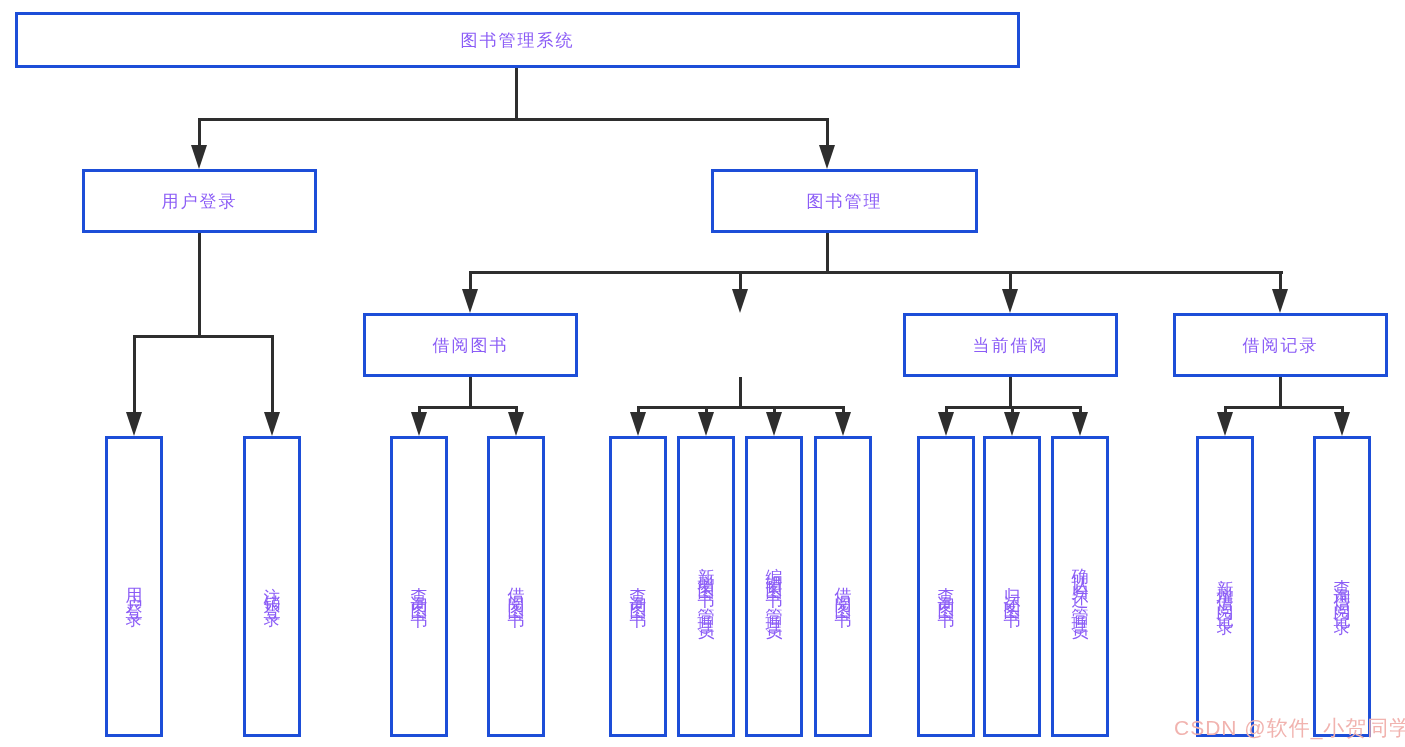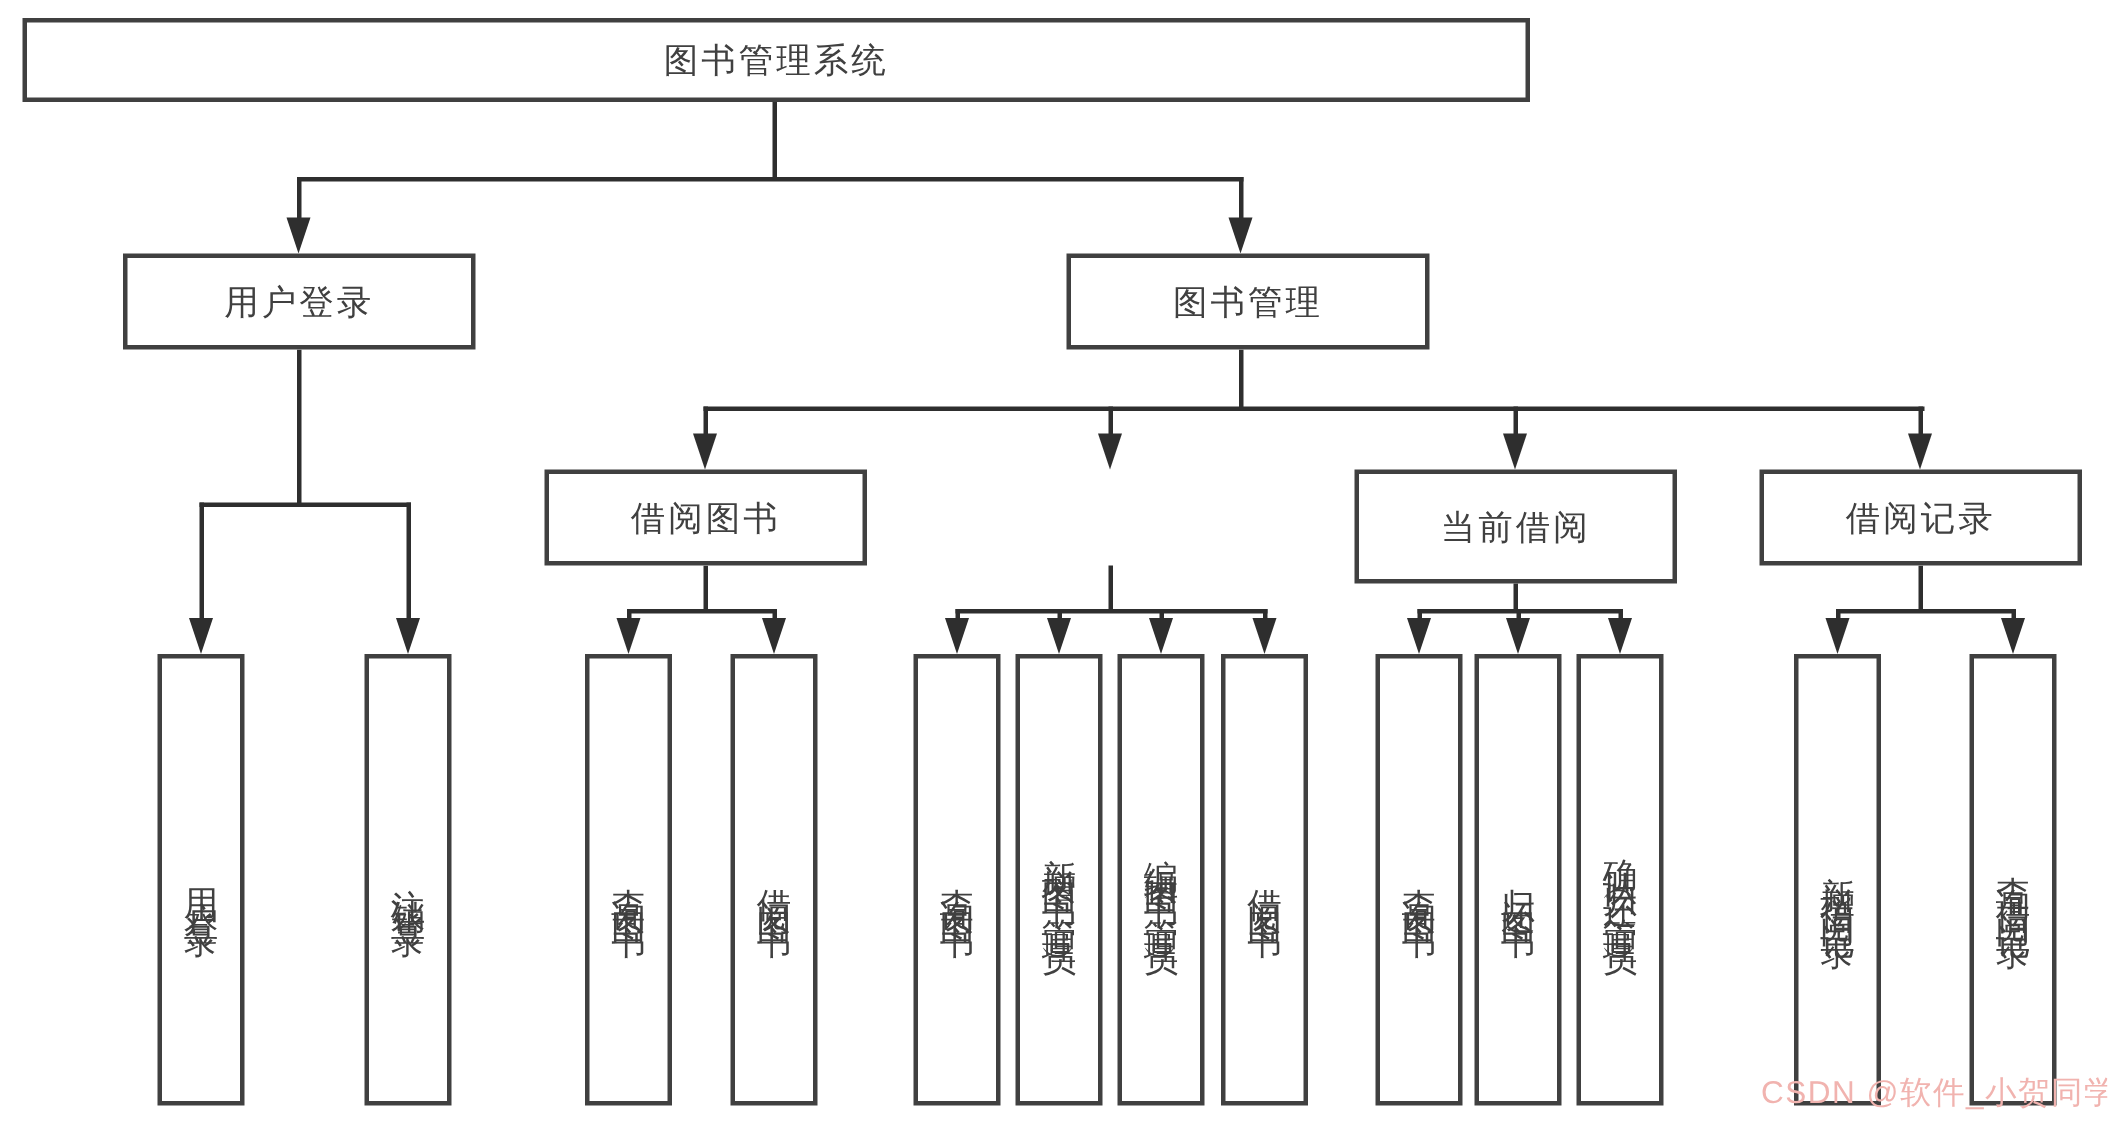--- a/index.html
+++ b/index.html
@@ -6,25 +6,25 @@
   .stage{
     position:relative;
     width:1405px;height:747px;
     background:#ffffff;
     font-family:"Liberation Sans", sans-serif;
     overflow:hidden;
   }
   .node{
     position:absolute;
     box-sizing:border-box;
-    border:3px solid #404040;
+    border:3px solid #1d4ed8;
     background:#ffffff;
     display:flex;align-items:center;justify-content:center;
-    color:#404040;
-    font-size:23px;
+    color:#8b5cf6;
+    font-size:17px;
     letter-spacing:2px;
     text-align:center;
     z-index:2;
     line-height:1;
   }
   .vnode{
     writing-mode:vertical-rl;
     letter-spacing:8px;
     padding-top:6px;
   }
@@ -53,42 +53,42 @@
   <div class="node" style="left:15px;top:12px;width:1005px;height:56px;">图书管理系统</div>
 
   <div class="vline" style="left:515px;top:68px;width:3px;height:51px;"></div>
   <div class="hline" style="left:198px;top:118px;width:631px;height:3px;"></div>
   <div class="vline" style="left:198px;top:118px;width:3px;height:30px;"></div>
   <div class="vline" style="left:826px;top:118px;width:3px;height:30px;"></div>
   <div class="arrow" style="left:191px;top:145px;"></div>
   <div class="arrow" style="left:819px;top:145px;"></div>
 
   <div class="node" style="left:82px;top:169px;width:235px;height:64px;">用户登录</div>
-  <div class="node" style="left:711px;top:169px;width:242px;height:64px;">图书管理</div>
+  <div class="node" style="left:711px;top:169px;width:267px;height:64px;">图书管理</div>
 
   <div class="vline" style="left:198px;top:233px;width:3px;height:104px;"></div>
   <div class="hline" style="left:133px;top:335px;width:141px;height:3px;"></div>
   <div class="vline" style="left:133px;top:335px;width:3px;height:78px;"></div>
   <div class="vline" style="left:271px;top:335px;width:3px;height:78px;"></div>
   <div class="arrow" style="left:126px;top:412px;"></div>
   <div class="arrow" style="left:264px;top:412px;"></div>
 
   <div class="vline" style="left:826px;top:233px;width:3px;height:40px;"></div>
   <div class="hline" style="left:469px;top:271px;width:814px;height:3px;"></div>
   <div class="vline" style="left:469px;top:271px;width:3px;height:20px;"></div>
   <div class="vline" style="left:739px;top:271px;width:3px;height:20px;"></div>
   <div class="vline" style="left:1009px;top:271px;width:3px;height:20px;"></div>
   <div class="vline" style="left:1279px;top:271px;width:3px;height:20px;"></div>
   <div class="arrow" style="left:462px;top:289px;"></div>
   <div class="arrow" style="left:732px;top:289px;"></div>
   <div class="arrow" style="left:1002px;top:289px;"></div>
   <div class="arrow" style="left:1272px;top:289px;"></div>
 
   <div class="node" style="left:363px;top:313px;width:215px;height:64px;">借阅图书</div>
-  <div class="node" style="left:903px;top:313px;width:215px;height:76px;">当前借阅</div>
+  <div class="node" style="left:903px;top:313px;width:215px;height:64px;">当前借阅</div>
   <div class="node" style="left:1173px;top:313px;width:215px;height:64px;">借阅记录</div>
 
   <div class="vline" style="left:469px;top:377px;width:3px;height:30px;"></div>
   <div class="vline" style="left:739px;top:377px;width:3px;height:30px;"></div>
   <div class="vline" style="left:1009px;top:377px;width:3px;height:30px;"></div>
   <div class="vline" style="left:1279px;top:377px;width:3px;height:30px;"></div>
 
   <div class="hline" style="left:418px;top:406px;width:100px;height:3px;"></div>
   <div class="hline" style="left:637px;top:406px;width:208px;height:3px;"></div>
   <div class="hline" style="left:945px;top:406px;width:137px;height:3px;"></div>

